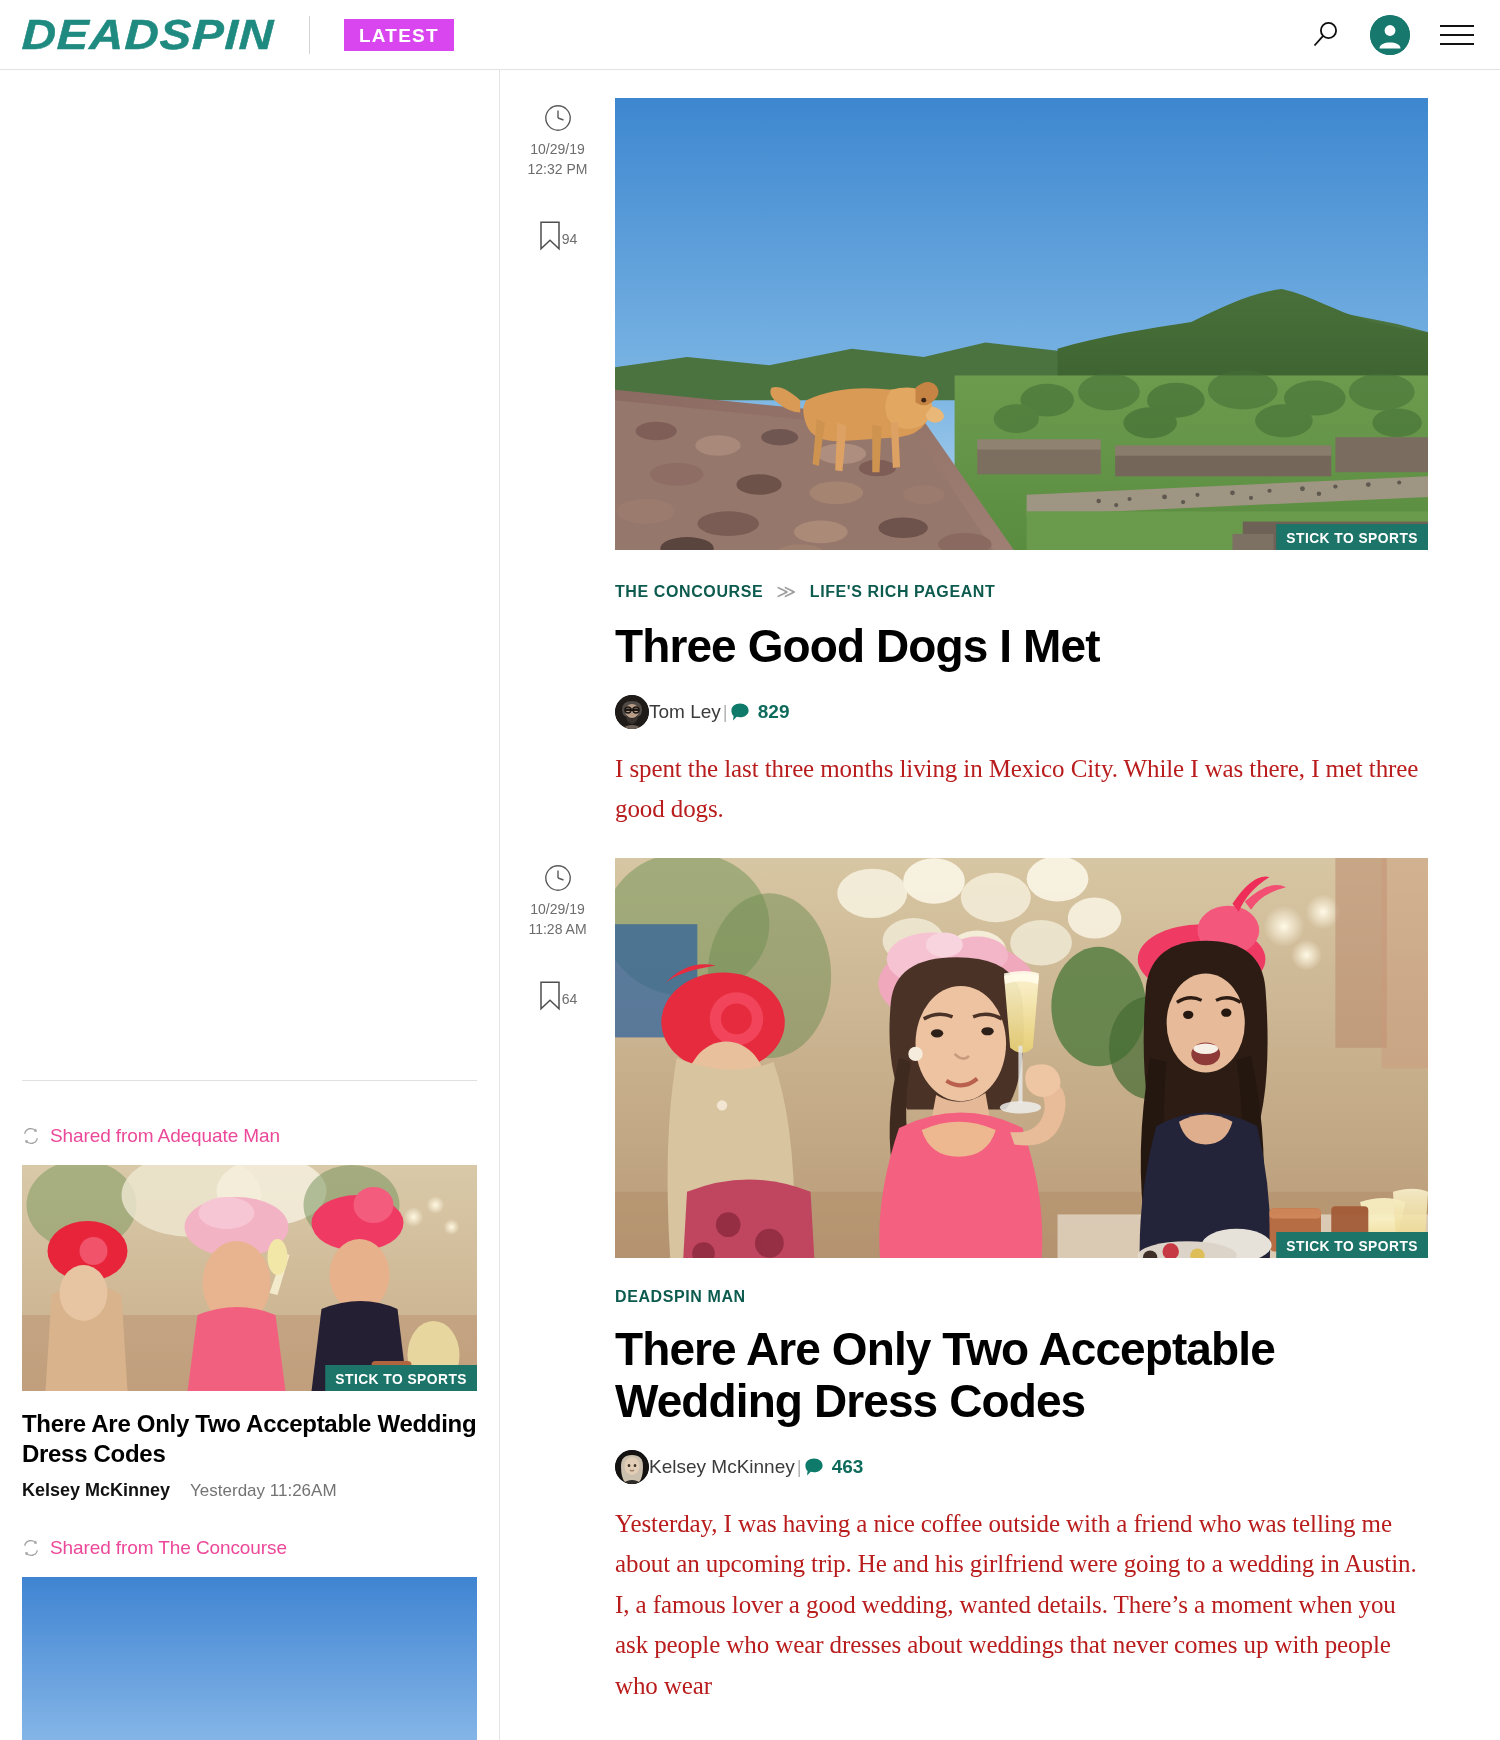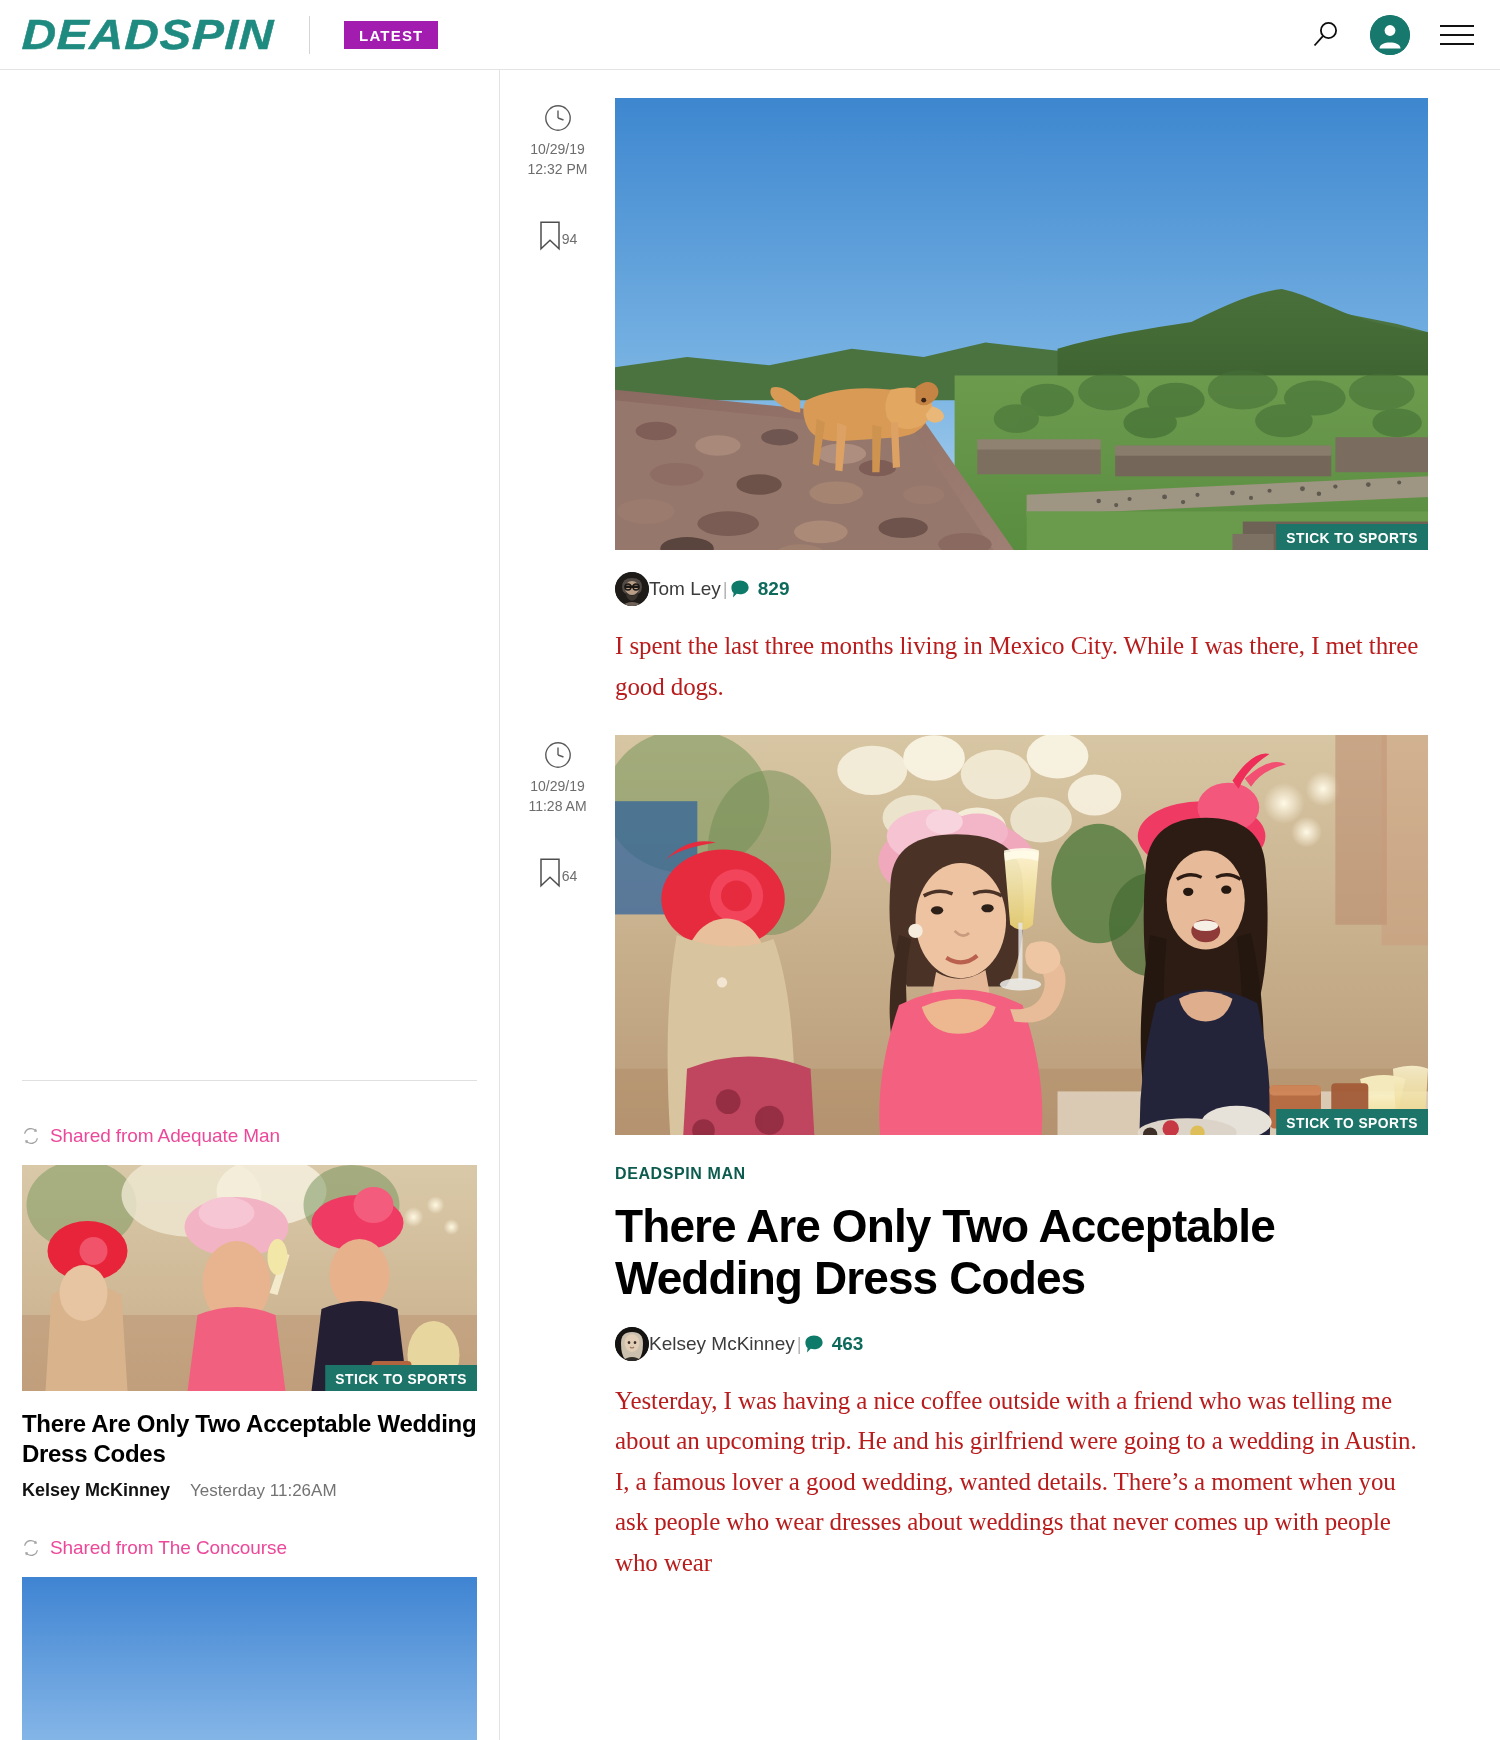--- a/index.html
+++ b/index.html
@@ -45,23 +45,23 @@
 
   .logo-divider {
     width: 1px;
     height: 38px;
     background: #d5d5d5;
     margin-left: 62px;
   }
 
   .latest-btn {
     margin-left: 34px;
-    background: #a21caf;
+    background: #d946ef;
     color: #ffffff;
-    font-size: 15px;
+    font-size: 19px;
     font-weight: bold;
     letter-spacing: 1.2px;
     padding: 7px 15px 6px 15px;
     line-height: 1;
     border: 0;
     cursor: pointer;
     font-family: "Liberation Sans", sans-serif;
   }
 
   .header-right {
@@ -598,21 +598,27 @@
               <path d="M196 318 l-4 44 6 2 6 -42 z" fill="#cf9350"></path>
               <path d="M216 322 l-2 46 7 1 4 -44 z" fill="#dda263"></path>
               <path d="M250 324 l0 46 7 0 2 -44 z" fill="#cf9350"></path>
               <path d="M268 322 l2 44 7 -1 -2 -44 z" fill="#dda263"></path>
               <path d="M180 300 q-18 -16 -28 -12 q-4 8 8 16 q10 8 20 8 z" fill="#d89a55"></path>
             </g>
           </svg>
           <span class="sts-badge">STICK TO SPORTS</span>
         </a>
 
-
+        <div class="kicker">
+          <a>THE CONCOURSE</a>
+          <span class="sep">≫</span>
+          <a>LIFE'S RICH PAGEANT</a>
+        </div>
+
+        <h2 class="post-title">Three Good Dogs I Met</h2>
 
         <div class="byline">
           <span class="byline-avatar">
             <svg width="34" height="34" viewBox="0 0 34 34">
               <circle cx="17" cy="17" r="17" fill="#1e1b19"></circle>
               <path d="M17 6 q10 0 10 9 q0 8 -10 8 q-10 0 -10 -8 q0 -9 10 -9 z" fill="#524a44"></path>
               <circle cx="17" cy="16" r="7" fill="#b99e87"></circle>
               <rect x="9.5" y="13.5" width="15" height="2.4" rx="1.2" fill="#1a1715"></rect>
               <circle cx="13" cy="15" r="3" fill="none" stroke="#1a1715" stroke-width="1.4"></circle>
               <circle cx="21" cy="15" r="3" fill="none" stroke="#1a1715" stroke-width="1.4"></circle>

